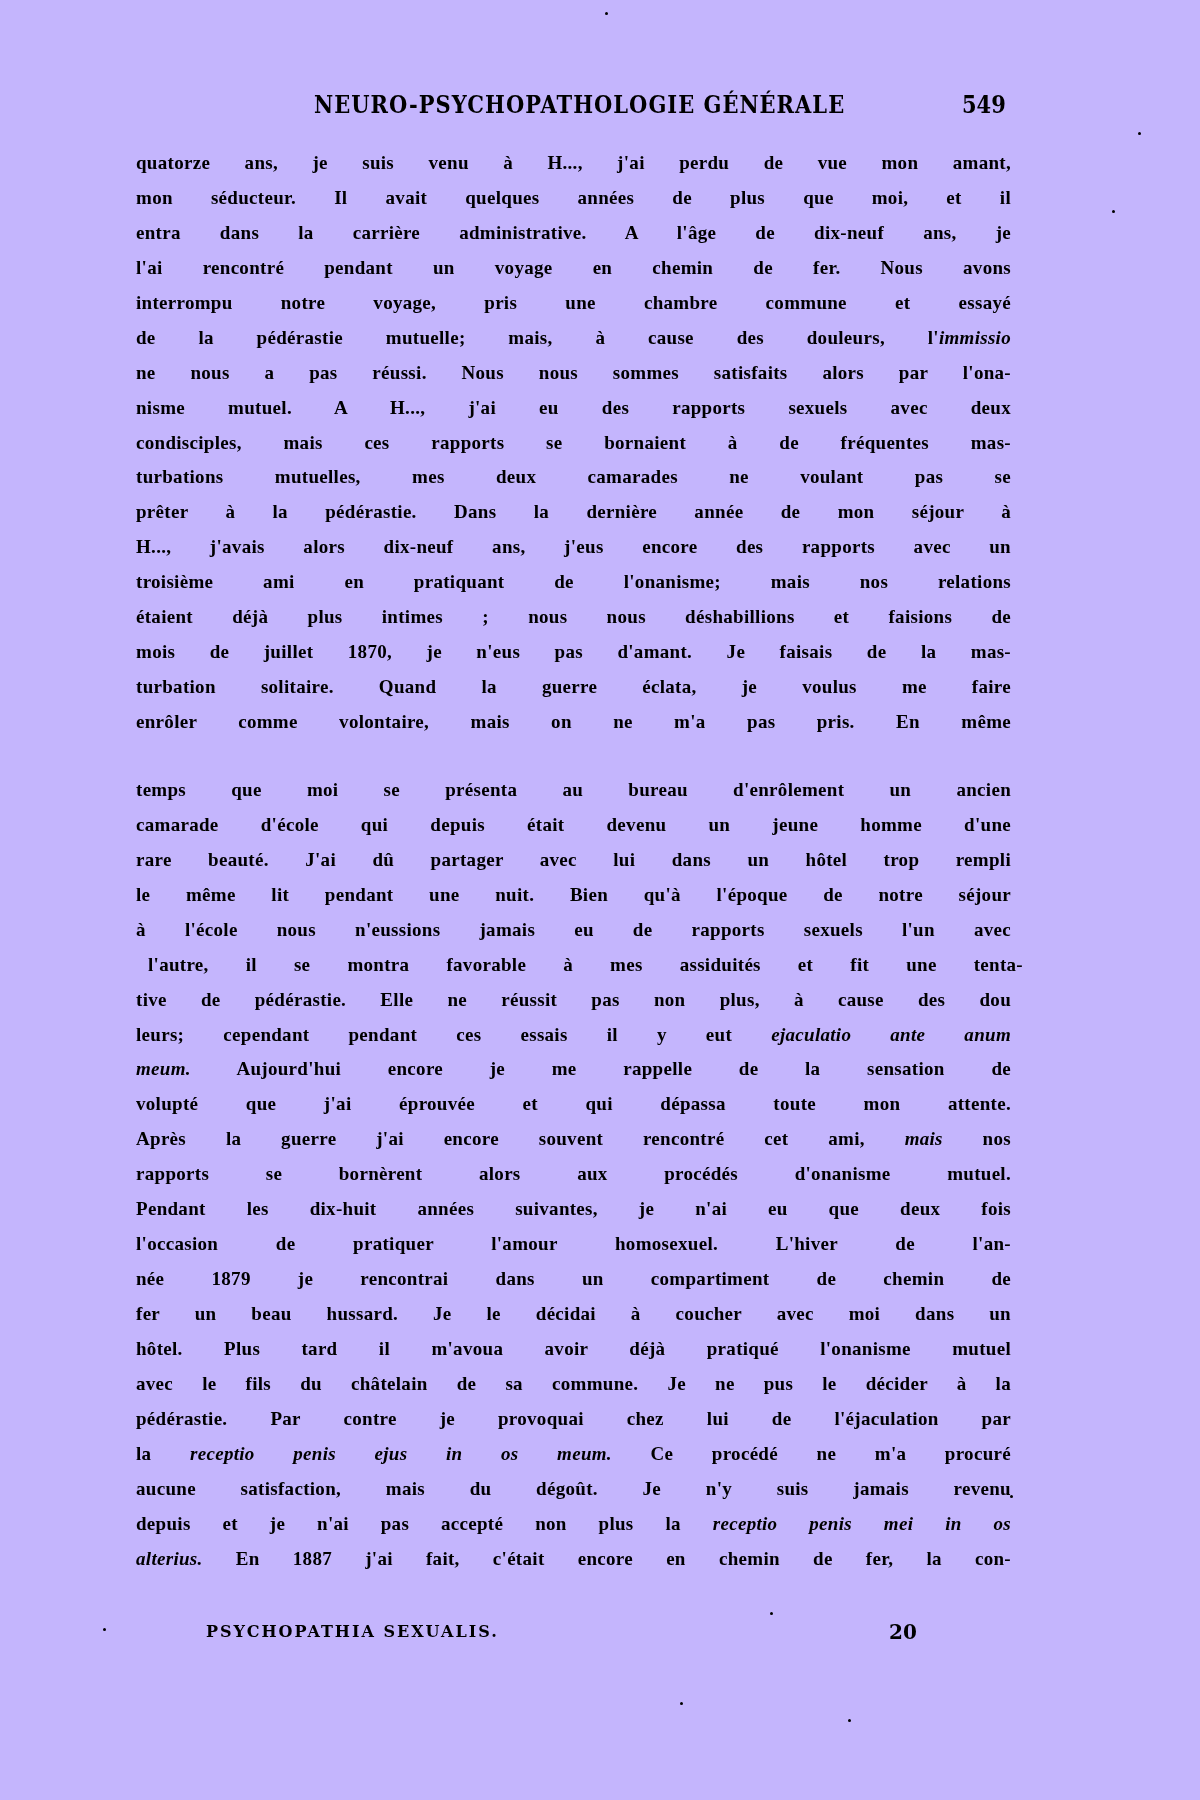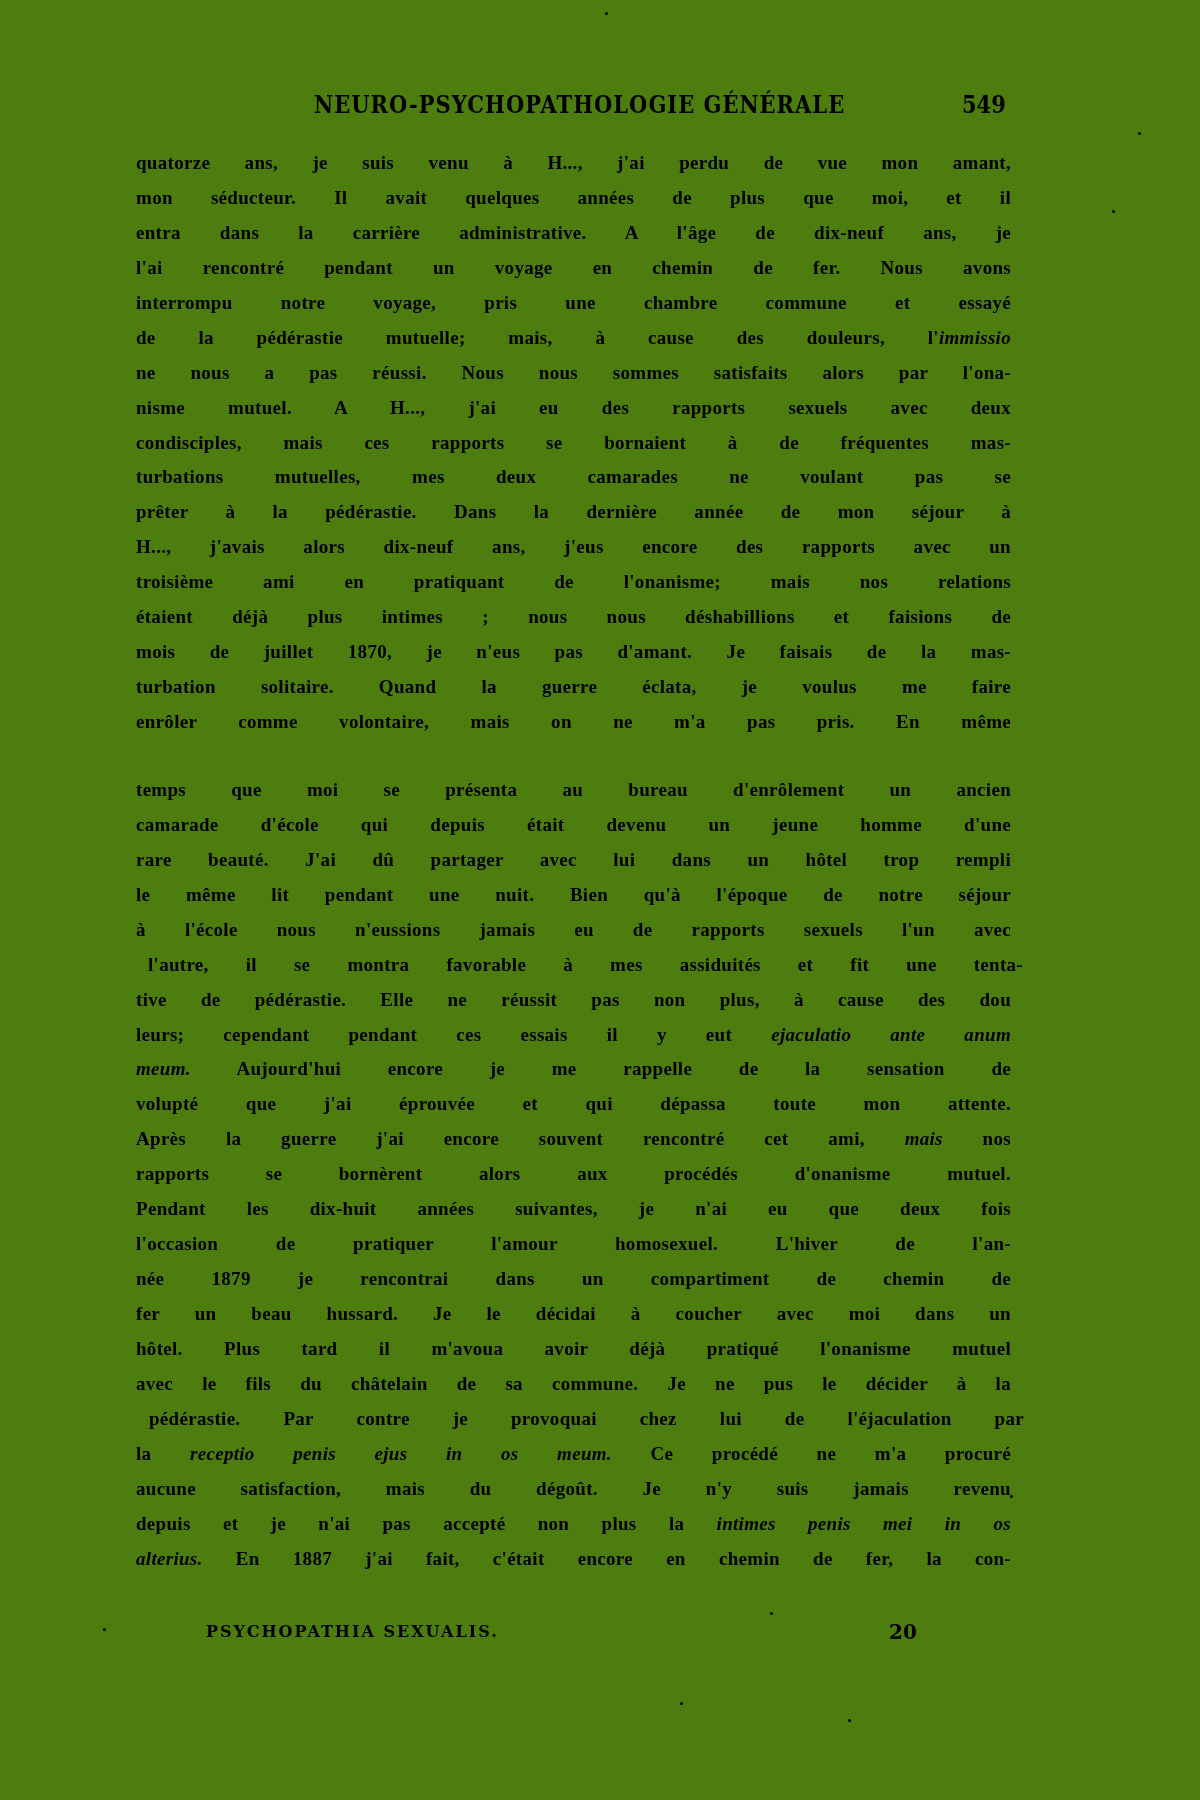--- a/index.html
+++ b/index.html
@@ -1,17 +1,17 @@
 <!DOCTYPE html>
 <html><head>
 <meta charset="utf-8">
 <style>
   html, body { margin: 0; padding: 0; background: #ffffff; }
   body { width: 1200px; height: 1800px; position: relative; overflow: hidden; }
-  .page { position: absolute; left: 0; top: 0; width: 1200px; height: 1800px; background: #4d7c0f; }
+  .page { position: absolute; left: 0; top: 0; width: 1200px; height: 1800px; background: #c4b5fd; }
   .running-head {
     position: absolute; left: 314px; top: 90px; width: 525px;
     font-family: "DejaVu Serif", serif; font-weight: bold;
     font-size: 21px; letter-spacing: 1px; color: #000;
     white-space: nowrap; text-align: center; transform: scaleY(1.15); transform-origin: left top;
   }
   .page-number {
     position: absolute; left: 962px; top: 90px;
     font-family: "DejaVu Serif", serif; font-weight: bold; font-size: 21px; color: #000;
     transform: scaleY(1.15); transform-origin: left top;
@@ -73,24 +73,24 @@
       <div class="line" style="display: block; width: 875px;"><span class="seg-italic">meum.</span><span> Aujourd'hui encore je me rappelle de la sensation de</span></div>
       <div class="line" style="display: block; width: 875px;"><span>volupté que j'ai éprouvée et qui dépassa toute mon attente.</span></div>
       <div class="line" style="display: block; width: 875px;"><span>Après la guerre j'ai encore souvent rencontré cet ami, </span><span class="seg-italic">mais</span><span> nos</span></div>
       <div class="line" style="display: block; width: 875px;"><span>rapports se bornèrent alors aux procédés d'onanisme mutuel.</span></div>
       <div class="line" style="display: block; width: 875px;"><span>Pendant les dix-huit années suivantes, je n'ai eu que deux fois</span></div>
       <div class="line" style="display: block; width: 875px;"><span>l'occasion de pratiquer l'amour homosexuel. L'hiver de l'an-</span></div>
       <div class="line" style="display: block; width: 875px;"><span>née 1879 je rencontrai dans un compartiment de chemin de</span></div>
       <div class="line" style="display: block; width: 875px;"><span>fer un beau hussard. Je le décidai à coucher avec moi dans un</span></div>
       <div class="line" style="display: block; width: 875px;"><span>hôtel. Plus tard il m'avoua avoir déjà pratiqué l'onanisme mutuel</span></div>
       <div class="line" style="display: block; width: 875px;"><span>avec le fils du châtelain de sa commune. Je ne pus le décider à la</span></div>
-      <div class="line" style="display: block; width: 875px; margin-left: 13px;"><span>pédérastie. Par contre je provoquai chez lui de l'éjaculation par</span></div>
+      <div class="line" style="display: block; width: 875px;"><span>pédérastie. Par contre je provoquai chez lui de l'éjaculation par</span></div>
       <div class="line" style="display: block; width: 875px;"><span>la </span><span class="seg-italic">receptio penis ejus in os meum.</span><span> Ce procédé ne m'a procuré</span></div>
       <div class="line" style="display: block; width: 875px;"><span>aucune satisfaction, mais du dégoût. Je n'y suis jamais revenu</span></div>
-      <div class="line" style="display: block; width: 875px;"><span>depuis et je n'ai pas accepté non plus la </span><span class="seg-italic">intimes penis mei in os</span></div>
+      <div class="line" style="display: block; width: 875px;"><span>depuis et je n'ai pas accepté non plus la </span><span class="seg-italic">receptio penis mei in os</span></div>
       <div class="line" style="display: block; width: 875px;"><span class="seg-italic">alterius.</span><span> En 1887 j'ai fait, c'était encore en chemin de fer, la con-</span></div>
     </div>
 
   <div class="footer-left">PSYCHOPATHIA SEXUALIS.</div>
   <div class="footer-right">20</div>
 
   <div class="speck" style="left:605px;top:12px;"></div>
   <div class="speck" style="left:1112px;top:210px;"></div>
   <div class="speck" style="left:1138px;top:132px;"></div>
   <div class="speck" style="left:1010px;top:1495px;"></div>

